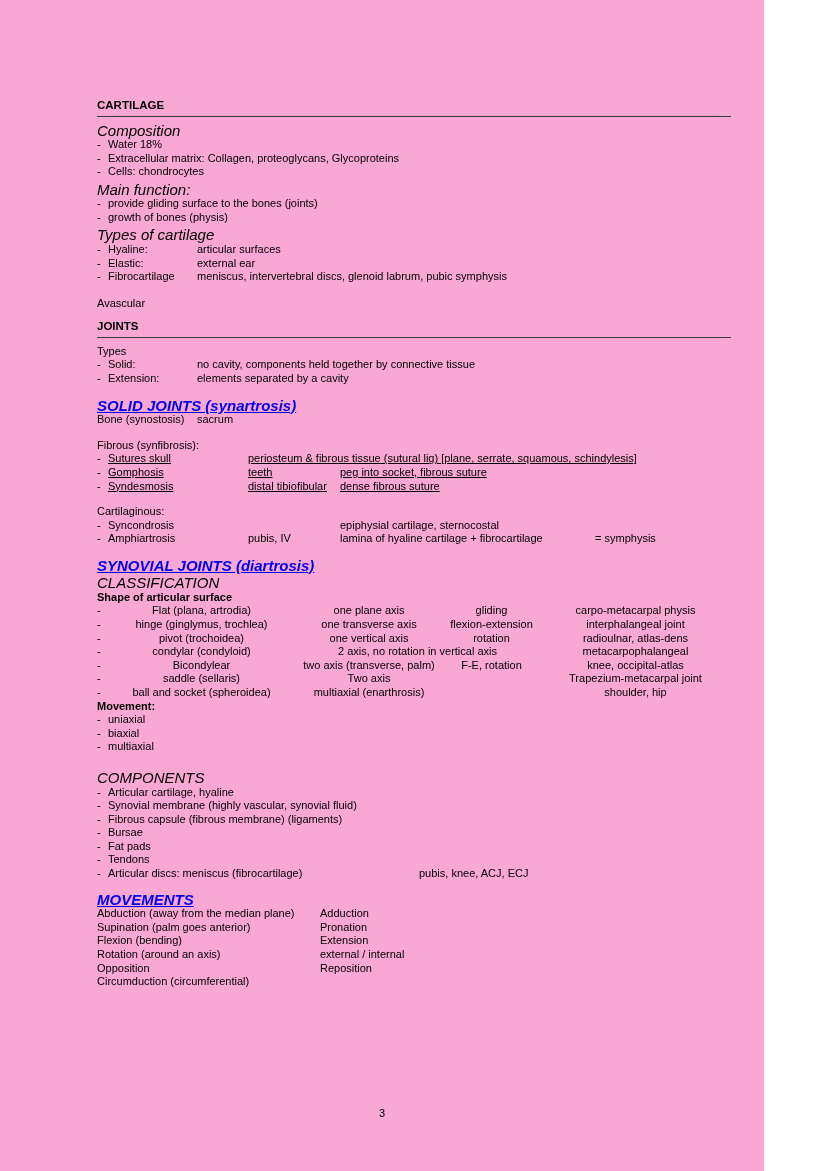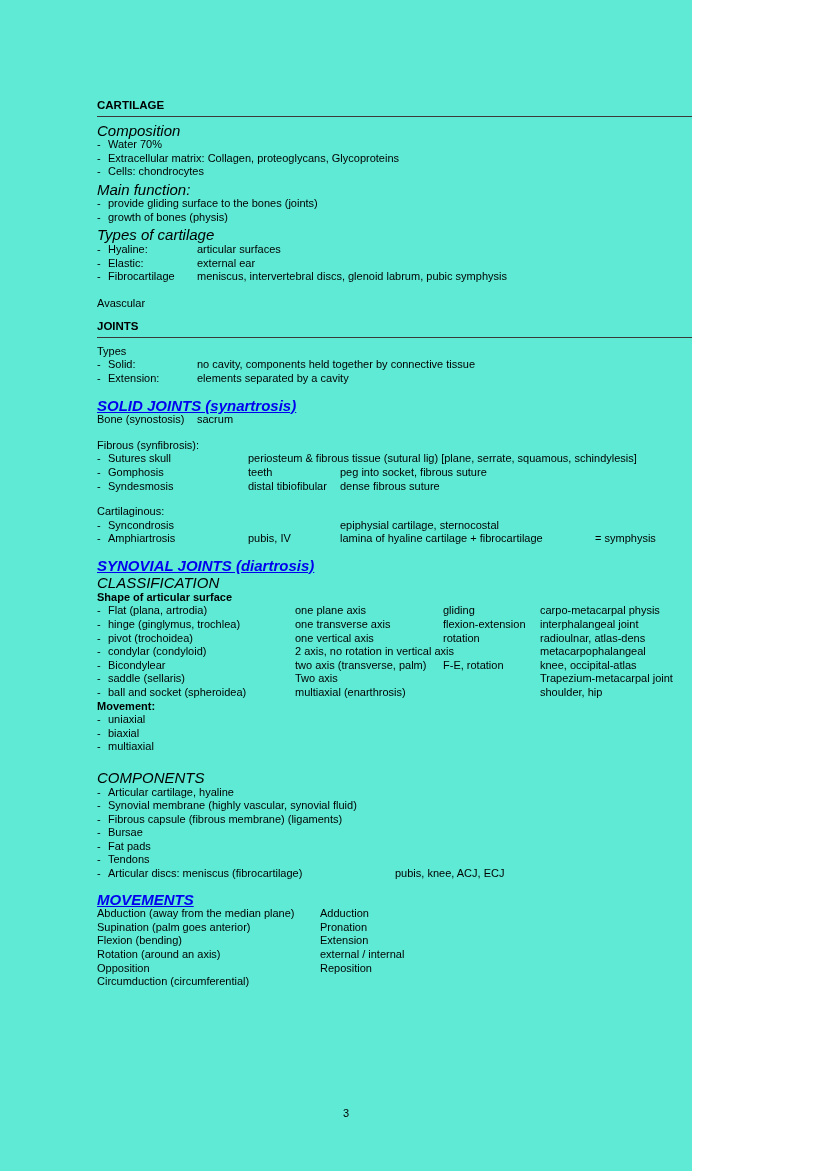--- a/index.html
+++ b/index.html
@@ -5,22 +5,22 @@
   * { margin:0; padding:0; box-sizing:border-box; }
   :root { --heading-blue:#0000ee; --rule-color:#3a3a3a; }
   html,body { background:#ffffff; }
   body {
     font-family:"Liberation Sans", sans-serif;
     color:#000;
     -webkit-text-size-adjust:none;
   }
   .page {
     position:relative;
-    width:692px; height:1171px;
-    background:#5eead4;
+    width:764px; height:1171px;
+    background:#f9a8d4;
     overflow:hidden;
   }
   .content {
     position:absolute;
     left:97px; top:98px;
     width:634px;
     font-size:11px;
     line-height:13.6px;
   }
   .h-rule {
@@ -34,45 +34,45 @@
     color:var(--heading-blue); line-height:14.5px;text-decoration:underline;
   }
   .h-bold { font-weight:bold; }
   .li { position:relative; padding-left:11px; }
   .li::before { content:"-"; position:absolute; left:0; top:0; }
   .row { display:grid; }
   .cell { white-space:nowrap; }
   .cell.dash { position:relative; padding-left:11px; }
   .cell.dash::before { content:"-"; position:absolute; left:0; top:0; }
   .g-def   { grid-template-columns:100px 1fr; }
-  .g-fib   { grid-template-columns:151px 92px 1fr; }
+  .g-fib   { grid-template-columns:151px 92px 1fr;text-decoration:underline; }
   .g-cart  { grid-template-columns:151px 92px 255px 1fr; }
-  .g-class { grid-template-columns:198px 148px 97px 1fr; }
-  .g-comp  { grid-template-columns:298px 1fr; }
+  .g-class { grid-template-columns:198px 148px 97px 1fr;text-align:center; }
+  .g-comp  { grid-template-columns:298px 1fr;gap:24px; }
   .g-mov   { grid-template-columns:223px 1fr; }
   .span2 { grid-column:span 2; }
   .mt3 { margin-top:3px; } .mt4 { margin-top:4px; }
   .mt7 { margin-top:7px; } .mt9 { margin-top:9px; } .mt12 { margin-top:12px; }
   .mt13 { margin-top:13px; } .mt17 { margin-top:17px; }
   .page-number {
     position:absolute; left:0; right:0; top:1107px;
     text-align:center; font-size:11px;
   }
 </style>
 </head>
 <body>
 
 <div class="page">
   <div class="content">
 
     <section>
       <h2 class="h-rule">CARTILAGE</h2>
 
       <p class="h-ital mt7">Composition</p>
-      <div class="li">Water 70%</div>
+      <div class="li">Water 18%</div>
       <div class="li">Extracellular matrix: Collagen, proteoglycans, Glycoproteins</div>
       <div class="li">Cells: chondrocytes</div>
 
       <p class="h-ital mt4">Main function:</p>
       <div class="li">provide gliding surface to the bones (joints)</div>
       <div class="li">growth of bones (physis)</div>
 
       <p class="h-ital mt4">Types of cartilage</p>
       <div class="row g-def">
         <div class="cell dash">Hyaline:</div>

